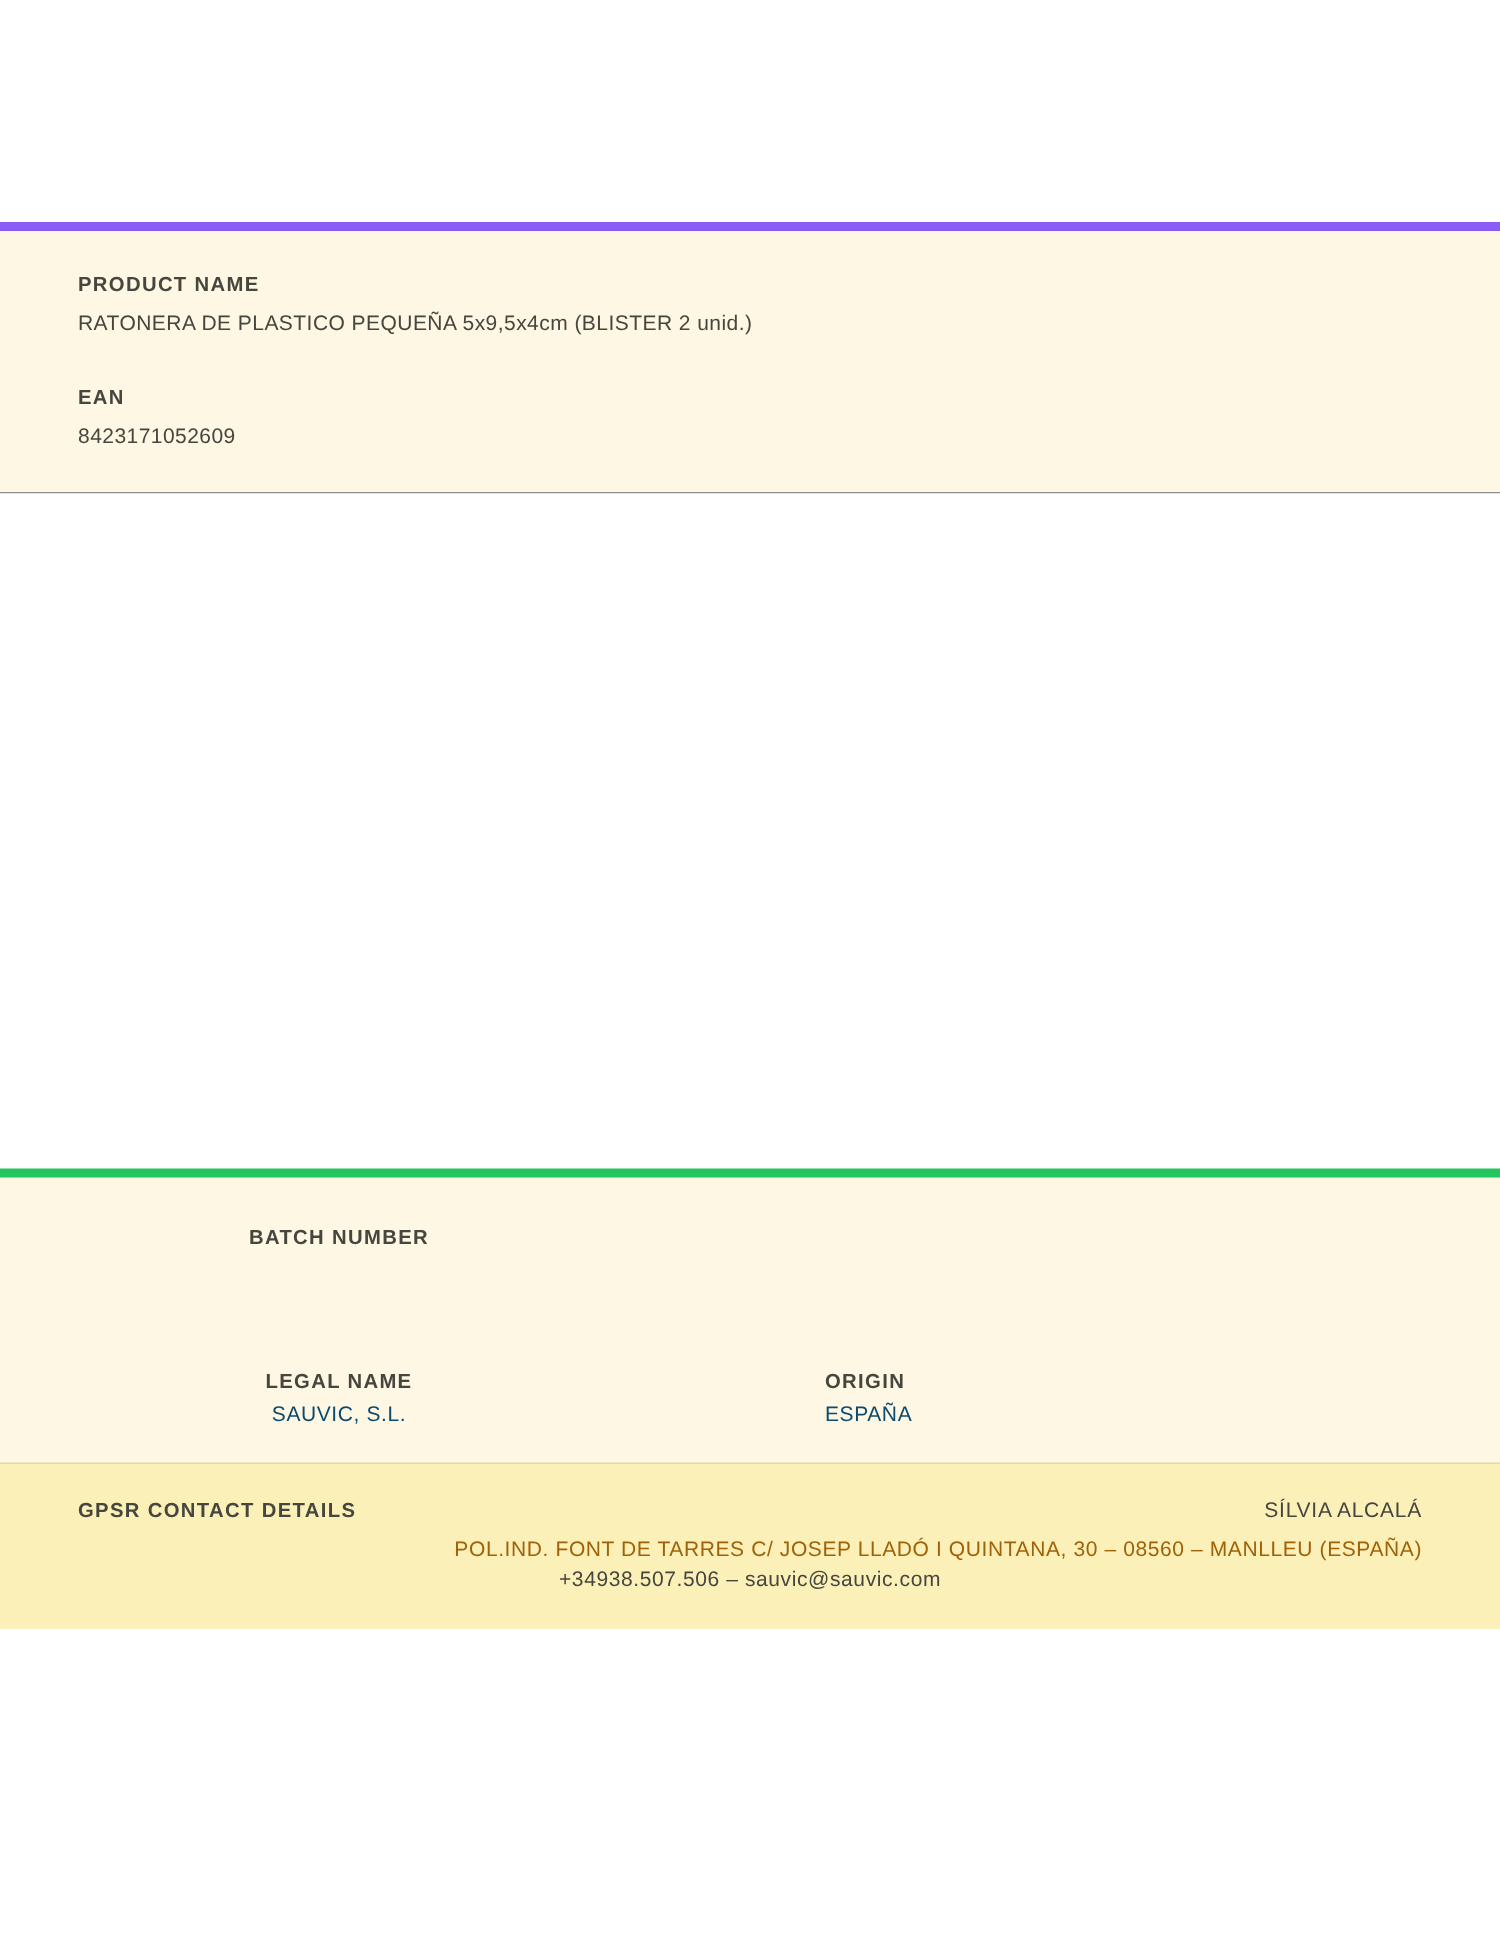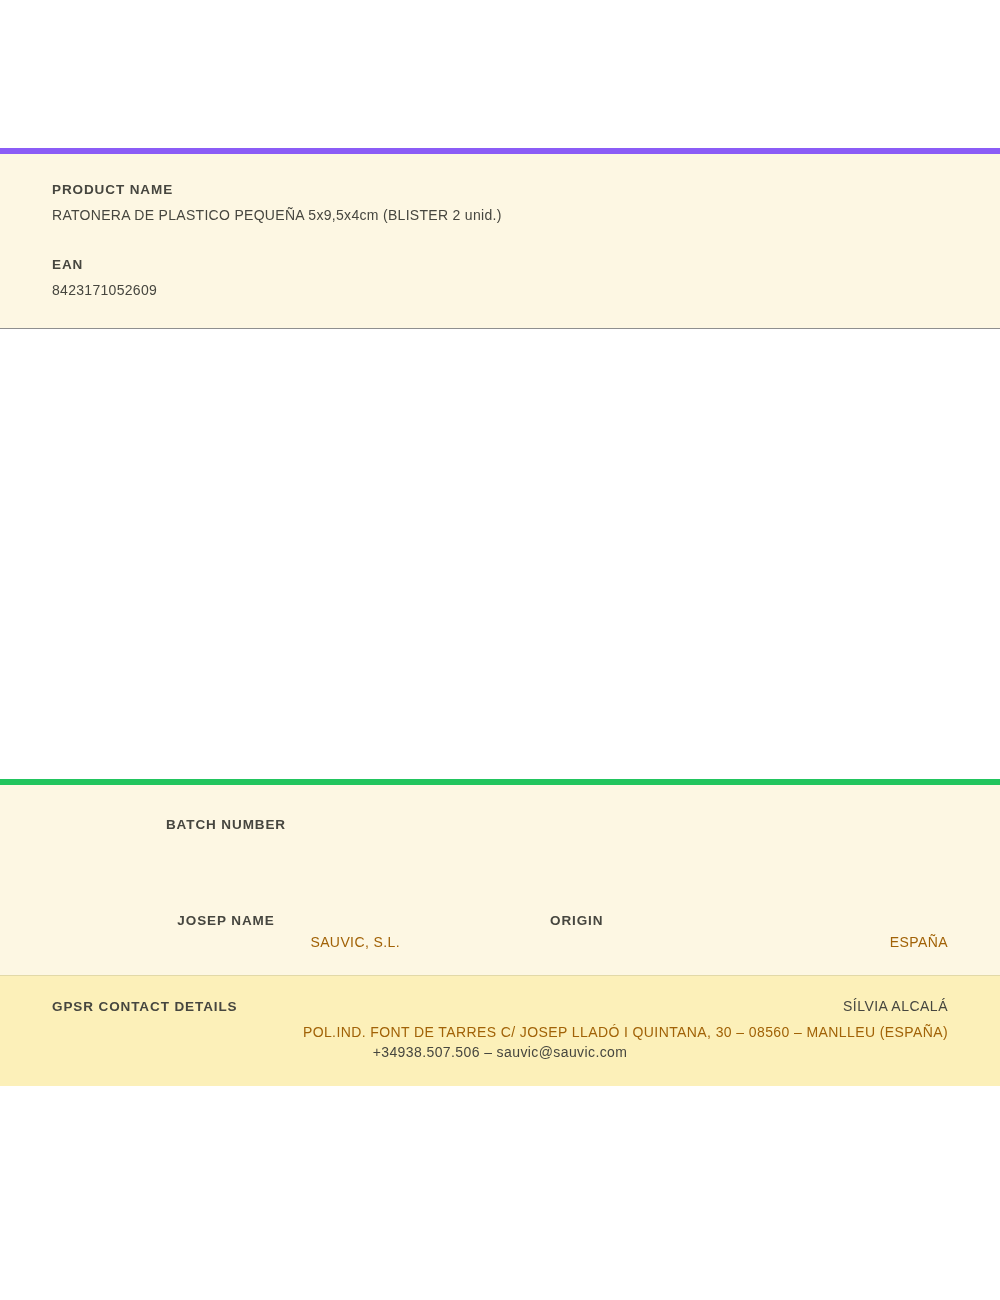--- a/index.html
+++ b/index.html
@@ -86,24 +86,23 @@
   .centered-label {
     font-size: 13.5px;
     font-weight: bold;
     letter-spacing: 0.9px;
     color: #46463f;
     margin: 0 0 6px 0;
   }
   .centered-value {
     font-size: 14px;
     letter-spacing: 0.4px;
-    color: #a16207;
+    color: #0c4a6e;
     margin: 0;
     min-height: 17px;
-    text-align: right;
   }
   .row-gap { height: 58px; }
 
   
   .gpsr-block {
     background: #fcf0b9;
     padding: 22px 52px 26px 52px;
     box-sizing: border-box;
   }
   .gpsr-top {
@@ -169,21 +168,21 @@
       </div>
       <div class="col-right">
         <div class="centered-value"></div>
       </div>
     </div>
 
     <div class="row-gap"></div>
 
     <div class="two-col">
       <div class="col-left">
-        <div class="centered-label">JOSEP NAME</div>
+        <div class="centered-label">LEGAL NAME</div>
         <div class="centered-value">SAUVIC, S.L.</div>
       </div>
       <div class="col-right">
         <div class="centered-label">ORIGIN</div>
         <div class="centered-value">ESPAÑA</div>
       </div>
     </div>
   </div>
 
   <div class="gpsr-block">

